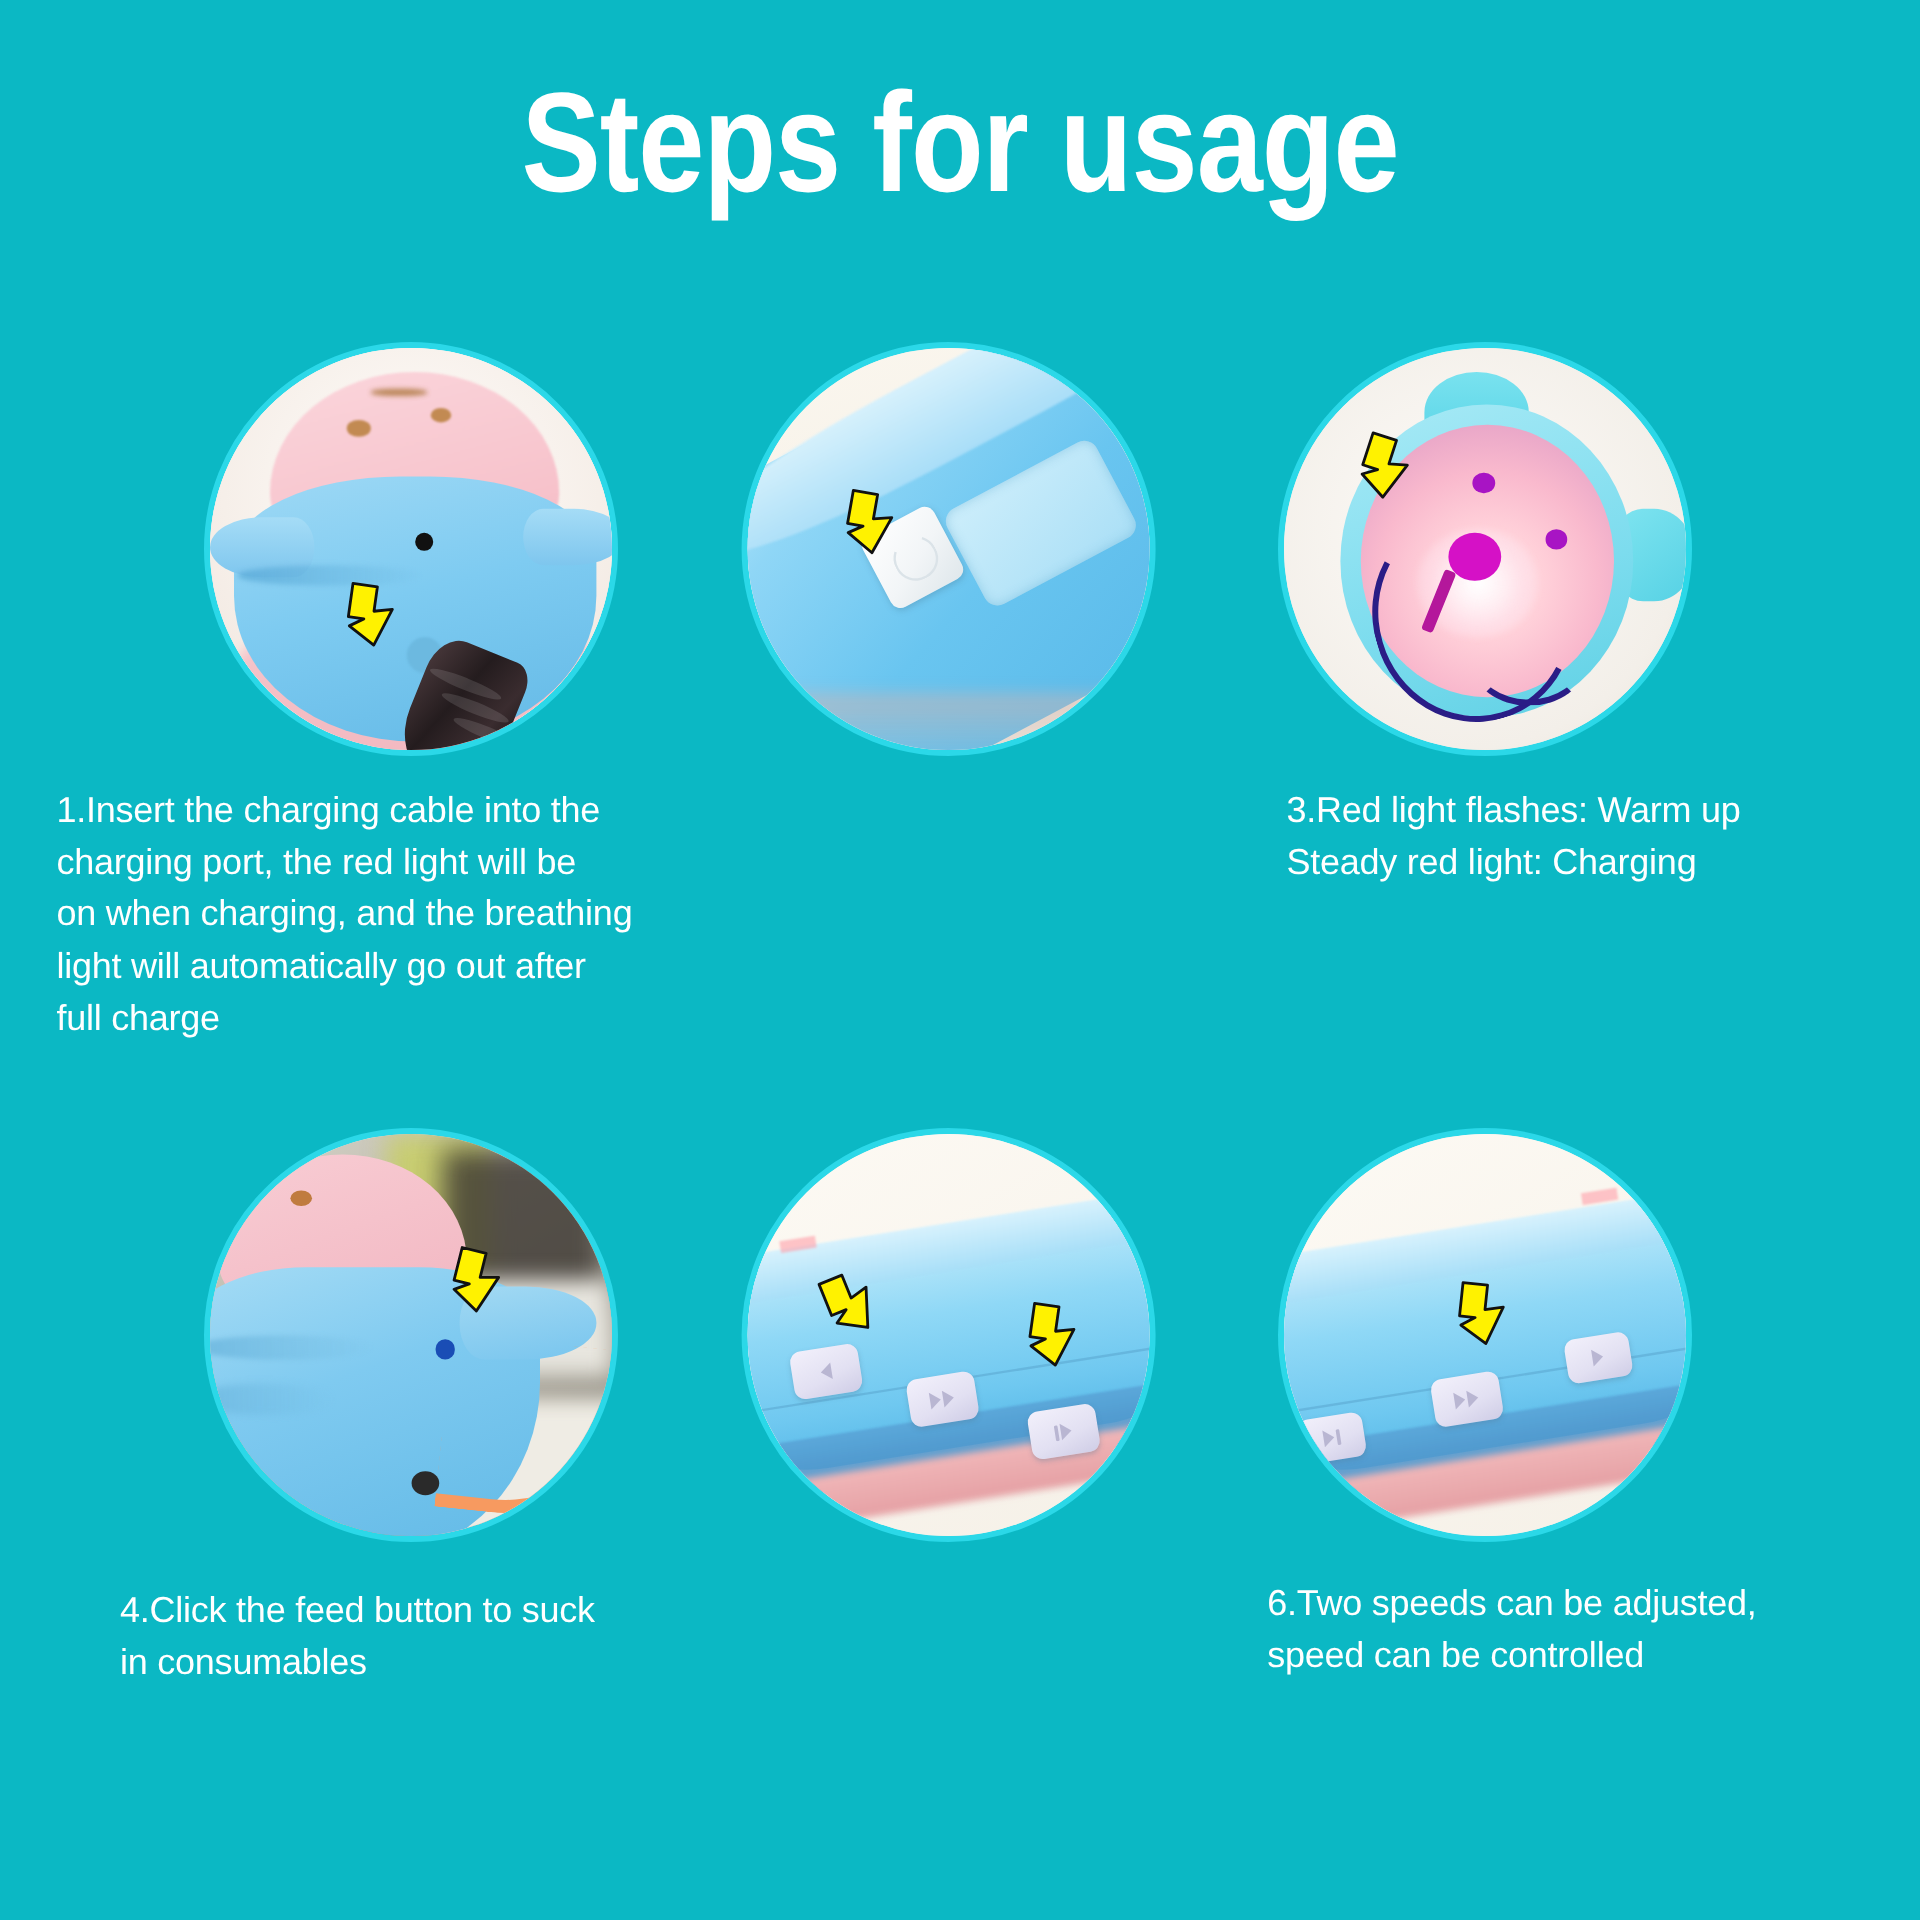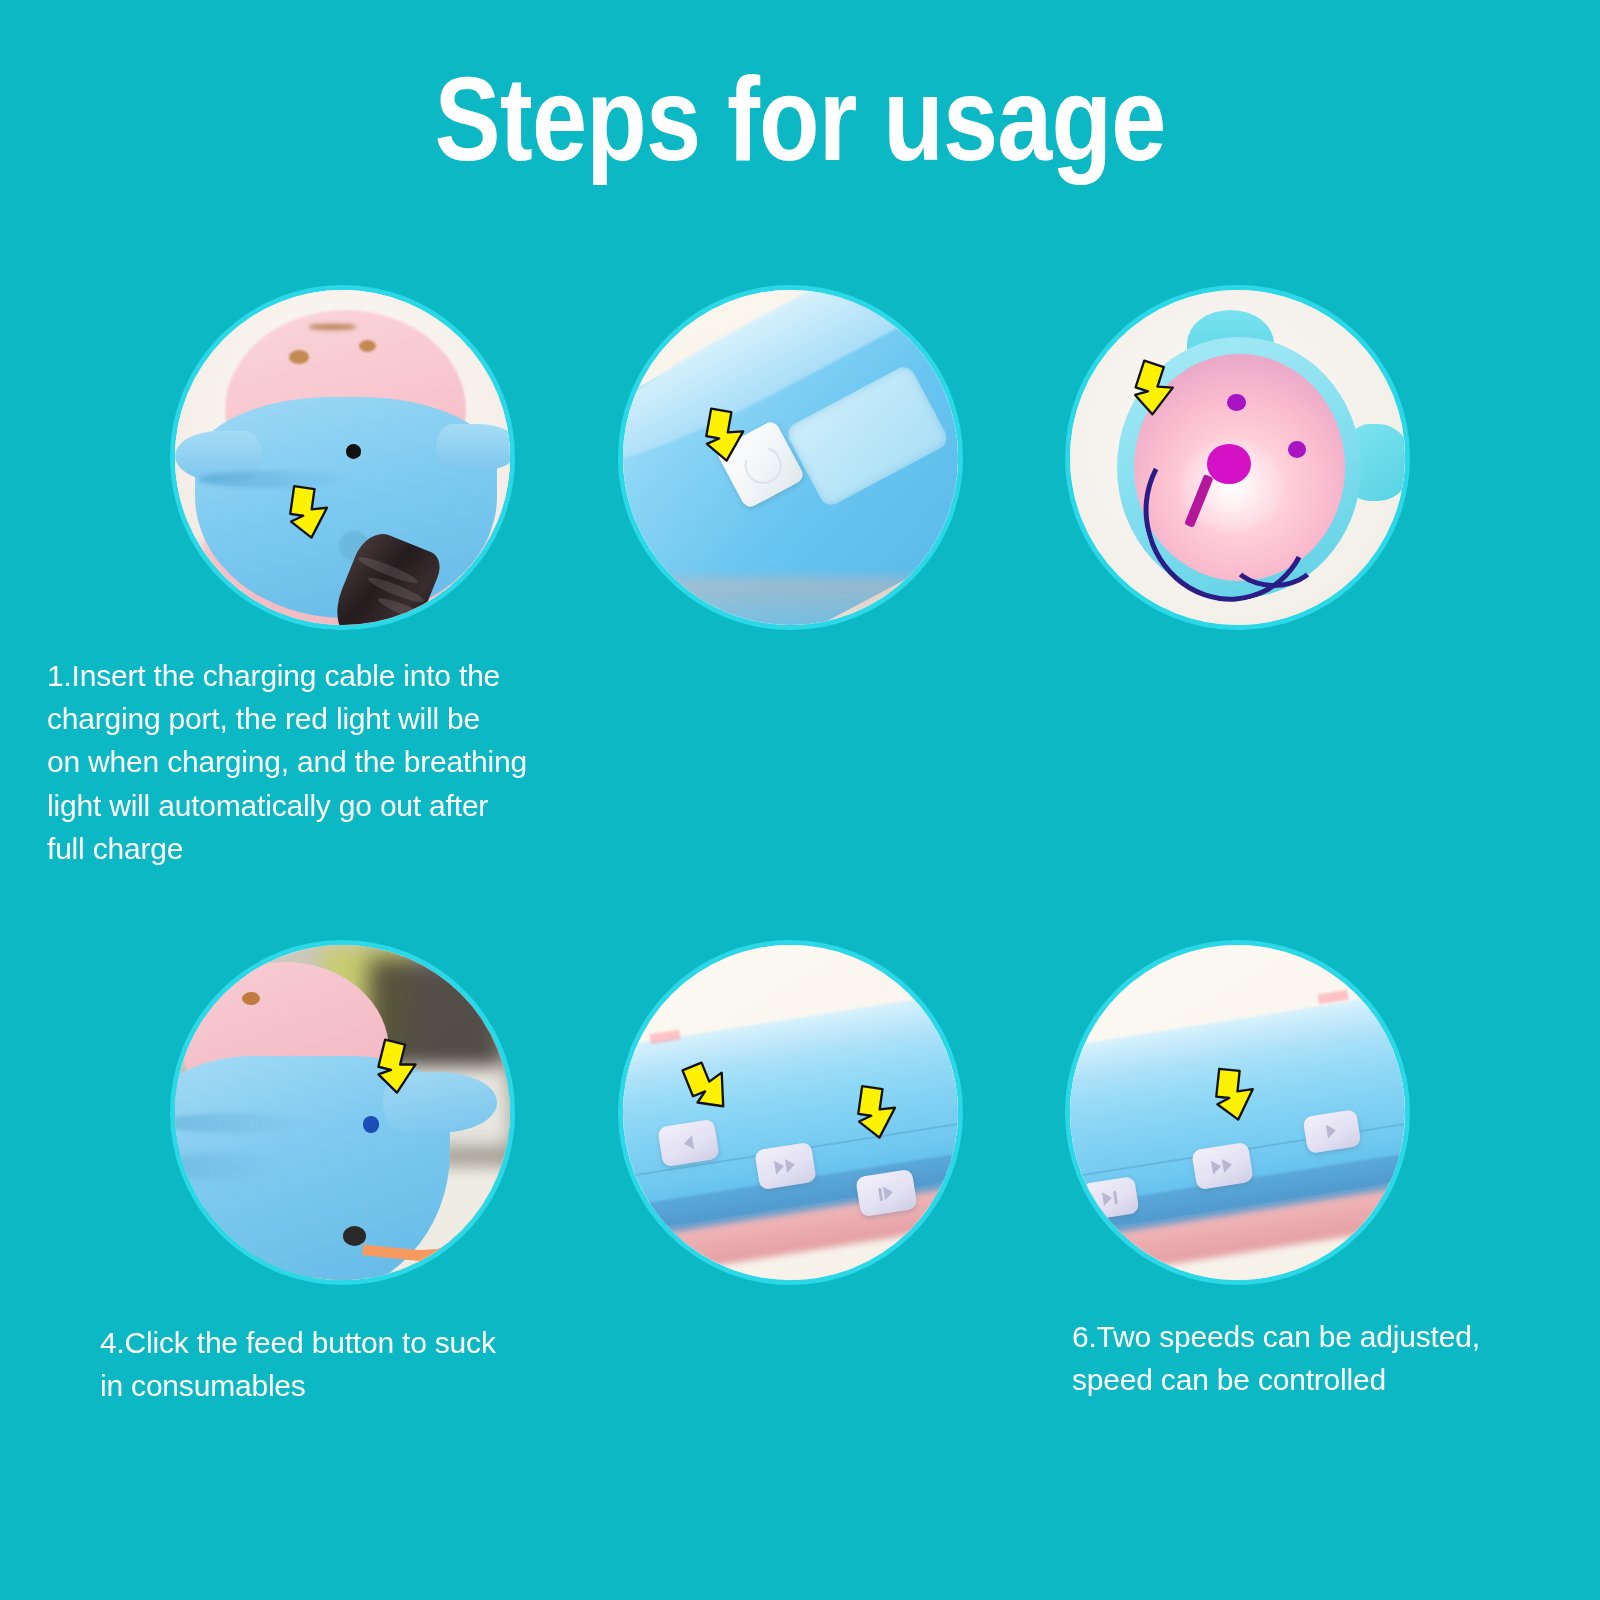--- a/index.html
+++ b/index.html
@@ -201,21 +201,21 @@
     line-height:1.44;
     margin-top:24px;
     letter-spacing:-0.2px;
     white-space:pre-line;
   }
   .c1 .caption{width:520px;margin-left:-8px;}
   .c2 .caption{width:470px;margin-left:10px;}
   .c3 .caption{width:430px;margin-left:22px;}
   .c4 .caption{width:470px;margin-left:45px;margin-top:36px;}
   .c5 .caption{width:440px;margin-left:12px;margin-top:28px;}
-  .c6 .caption{width:440px;margin-left:22px;margin-top:30px;}
+  .c6 .caption{width:440px;margin-left:6px;margin-top:30px;}
 </style>
 </head>
 <body>
 
 <div id="page-title">Steps for usage</div>
 
 <div class="grid">
 
   <div class="cell c1">
     <div class="photo">
@@ -284,20 +284,22 @@
           <div class="p3-nose"></div>
         <div class="p3-eyeL"></div>
           <div class="p3-eyeR"></div>
       </div>
       <div class="arrow p3-arrow">
         <svg viewBox="0 0 60 62">
             <path d="M8 4 L30 4 L30 26 L46 22 L34 56 L10 42 L22 34 L8 34 Z" fill="#FFF200" stroke="#111111" stroke-width="2.5" stroke-linejoin="round"></path>
           </svg>
       </div>
     </div>
+    <div class="caption">3.Red light flashes: Warm up
+Steady red light: Charging</div>
   </div>
 
   <div class="cell c4">
     <div class="photo">
       <div class="scene">
         <div class="p4-bg"></div>
           <div class="p4-blur1"></div>
           <div class="p4-blur2"></div>
         <div class="p4-blur3"></div>
           <div class="p4-blur4"></div>

